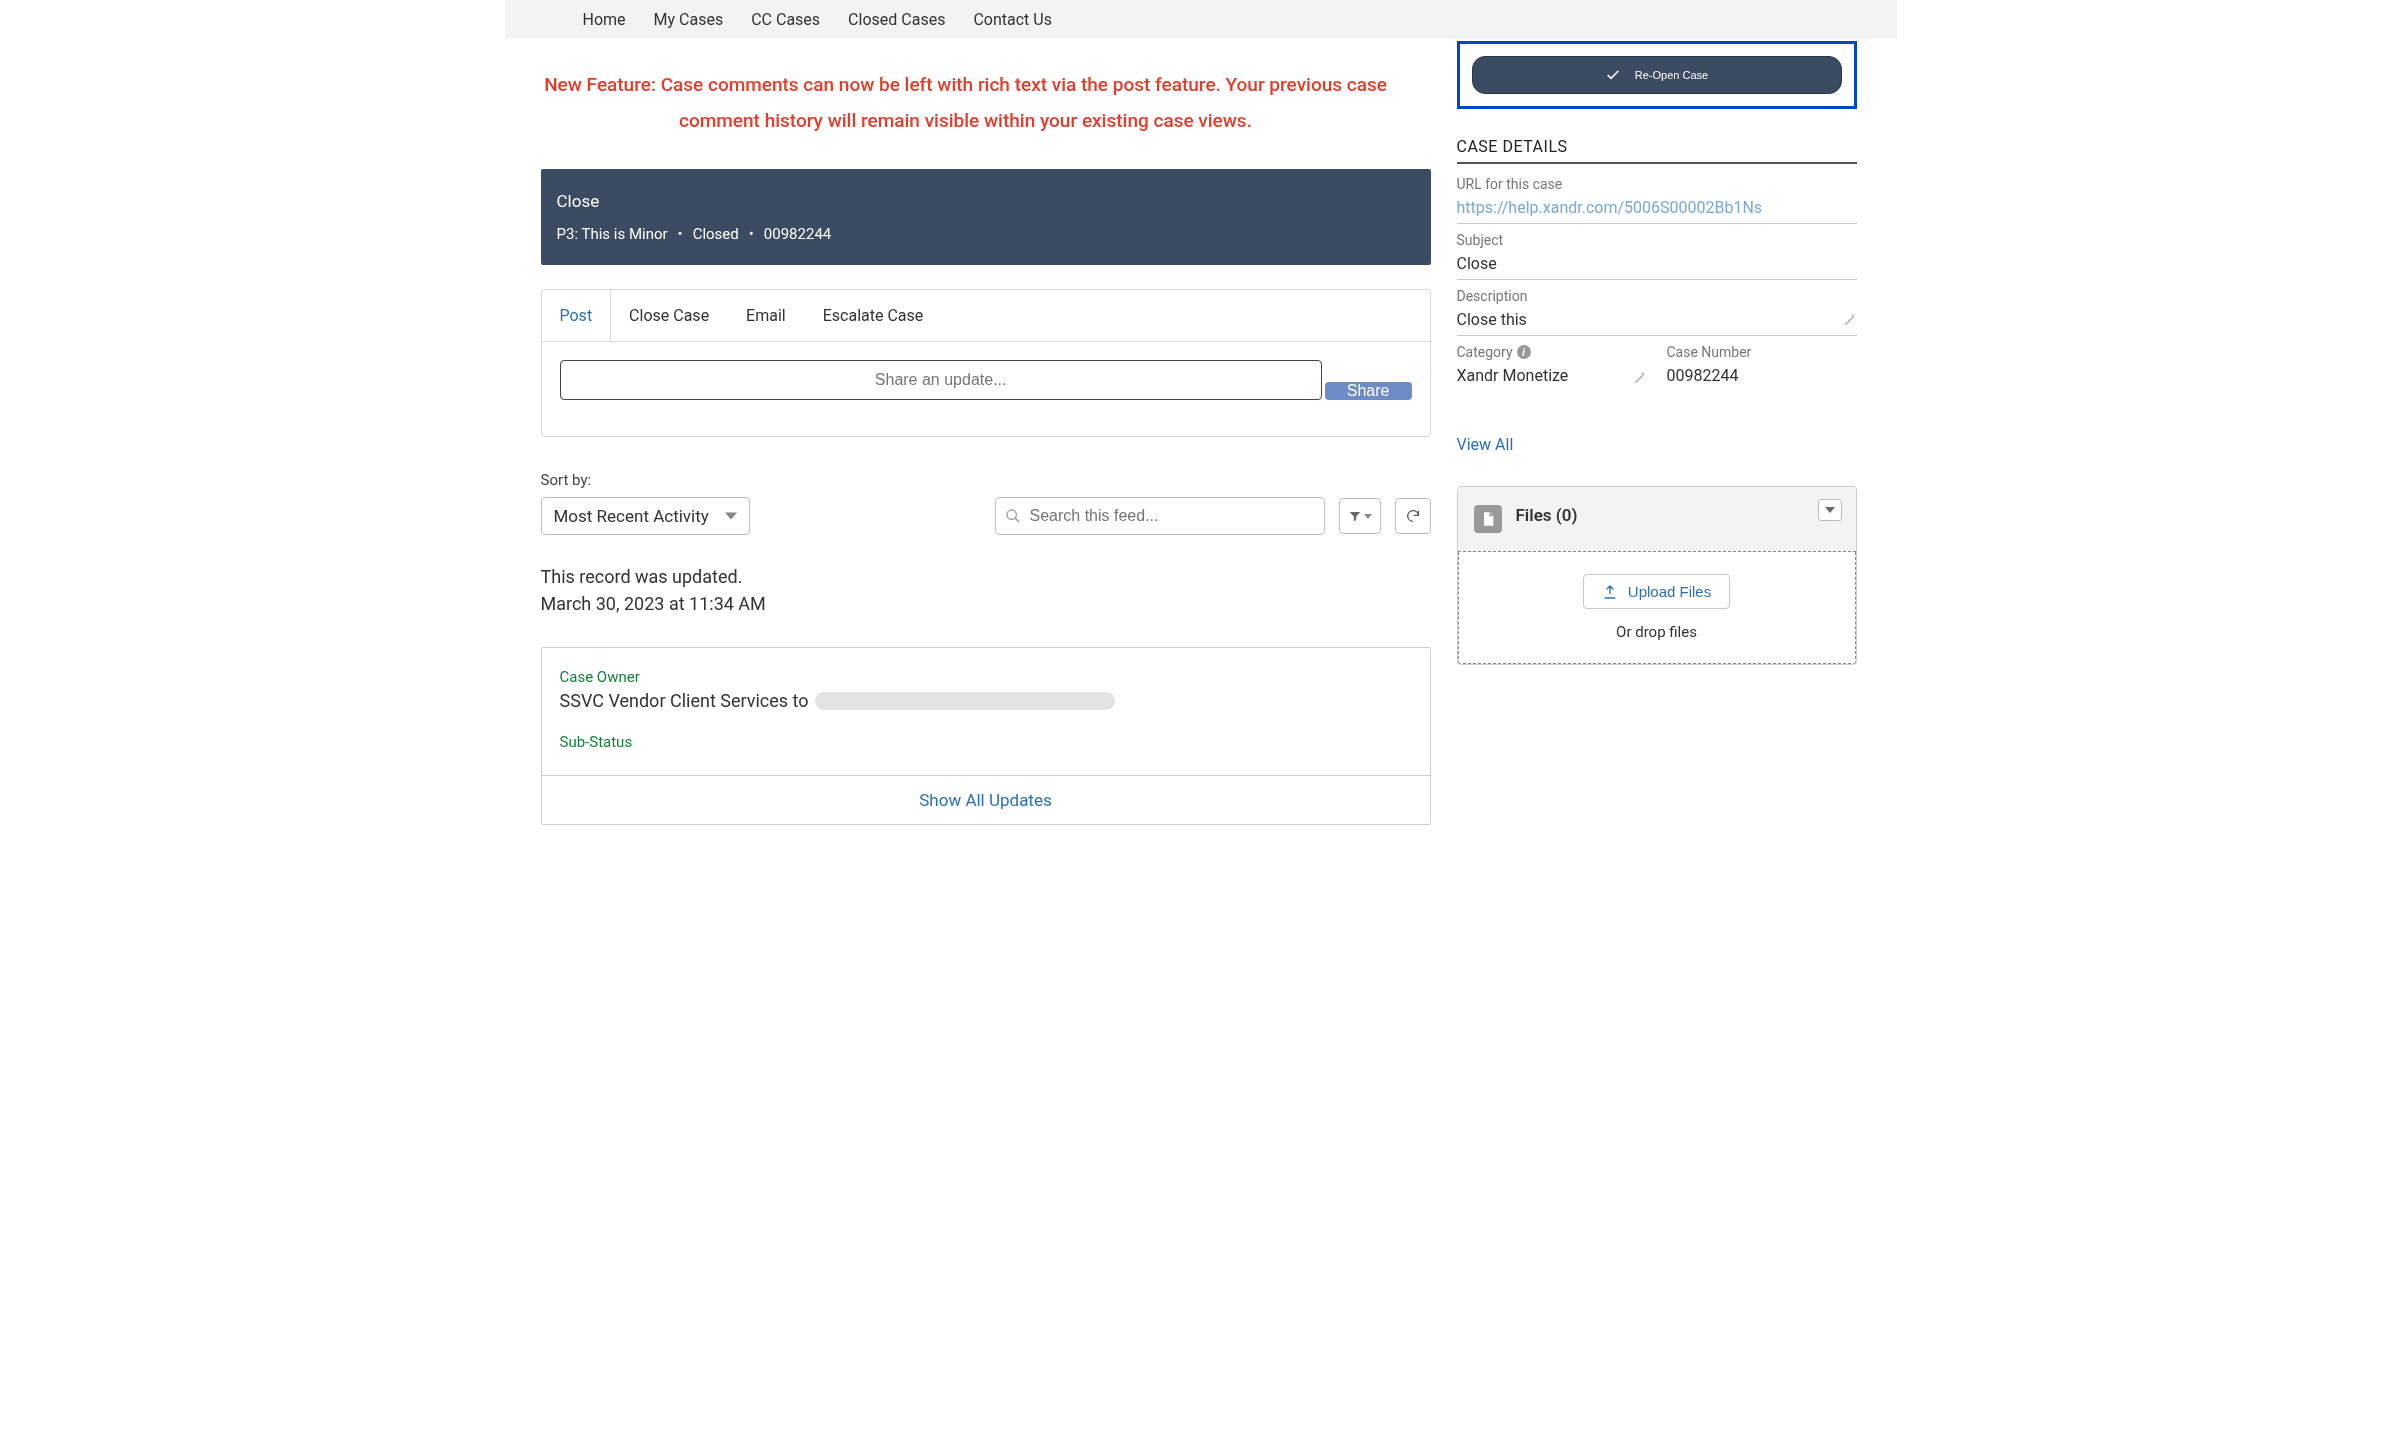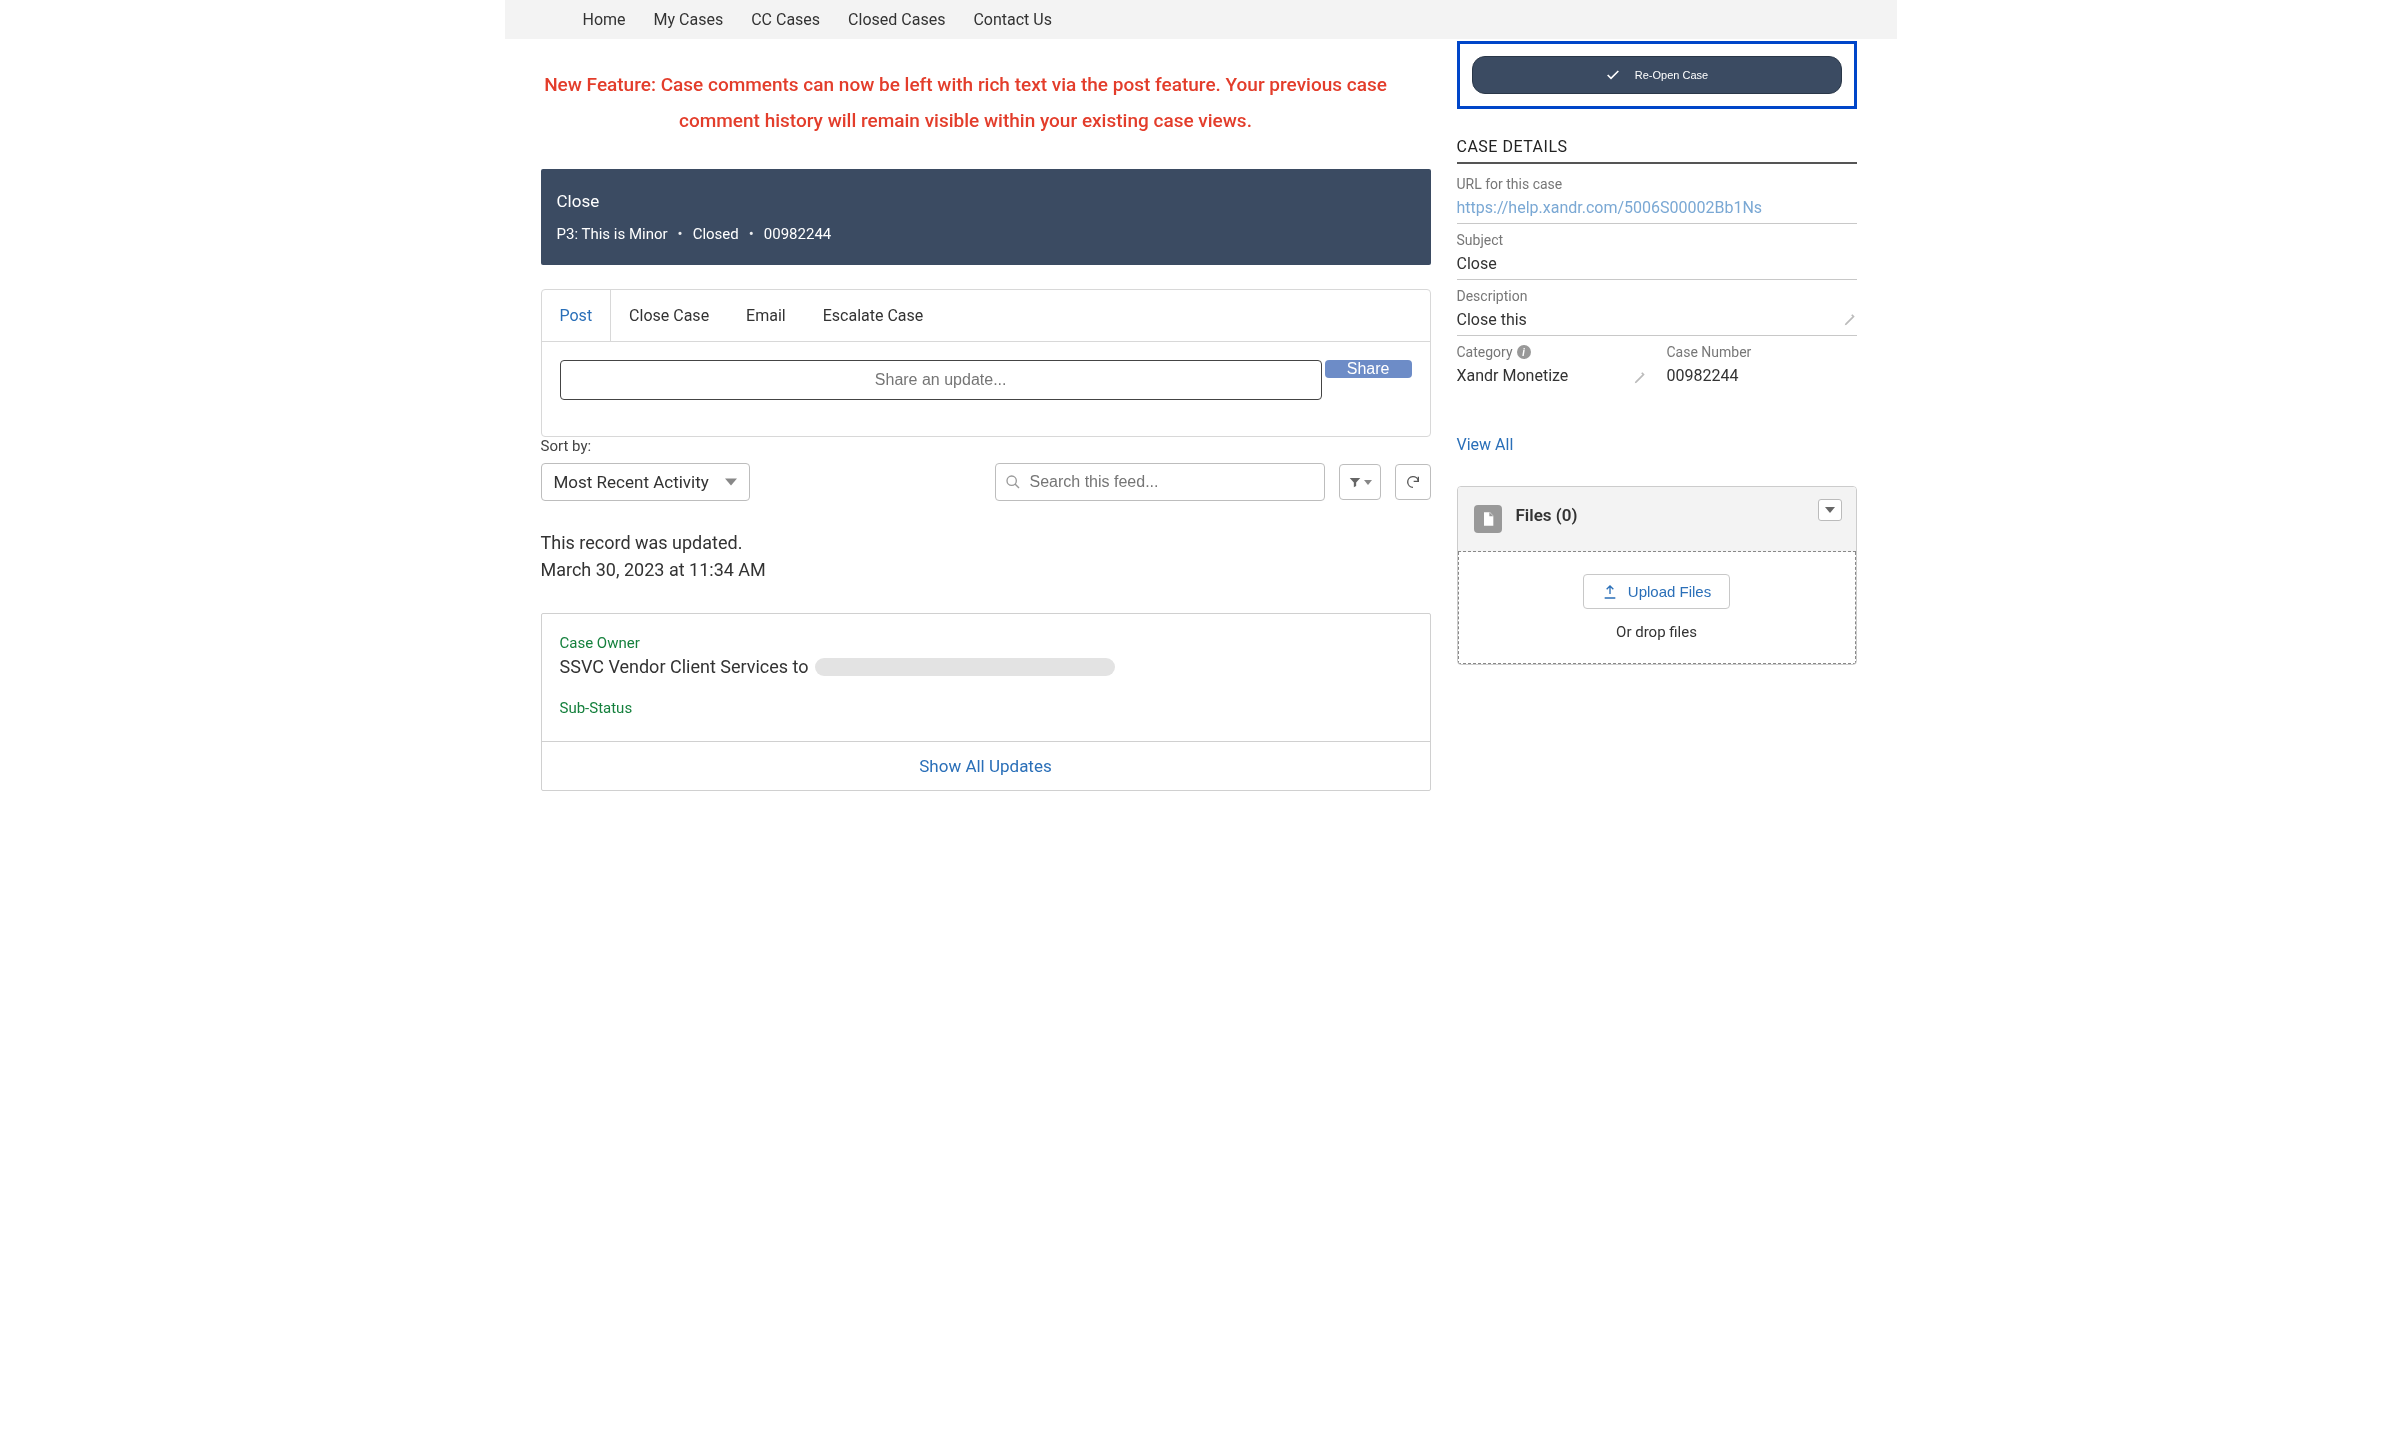--- a/index.html
+++ b/index.html
@@ -81,21 +81,21 @@
     border-right: 1px solid transparent;
   }
   .tab.active {
     color: #2a6fb8;
     border-right: 1px solid #d8d8d8;
   }
   .compose-row {
     display: flex;
     gap: 3px;
     padding: 18px;
-    align-items: flex-start;
+    align-items: flex-end;
   }
   .compose-input {
     flex: 1;
     border: 1px solid #444;
     border-radius: 4px;
     padding: 10px 14px;
     font-size: 16px;
     text-align: center;
     background: #fff;
     cursor: text;
@@ -103,20 +103,21 @@
   .share-btn {
     background: #6d8cc7;
     color: #fff;
     border: none;
     border-radius: 4px;
     padding: 0 22px;
     font-size: 16px;
     cursor: pointer;
   }
   .feed-controls {
+    margin-top: 34px;
   }
   .sort-label {
     font-size: 15px;
     color: #444;
     margin-bottom: 8px;
   }
   .controls-row {
     display: flex;
     align-items: center;
     gap: 14px;

